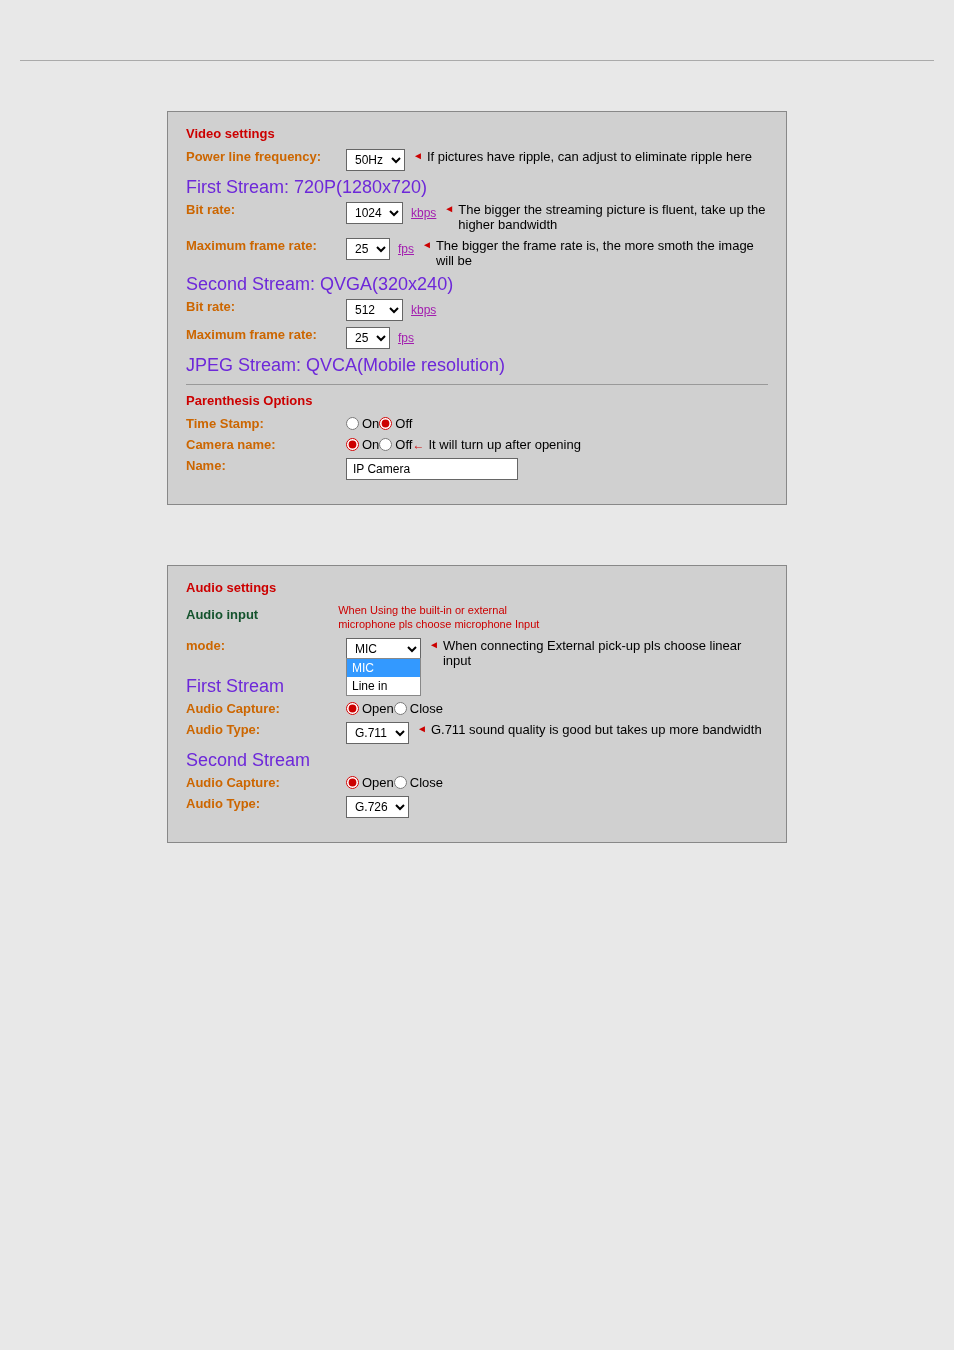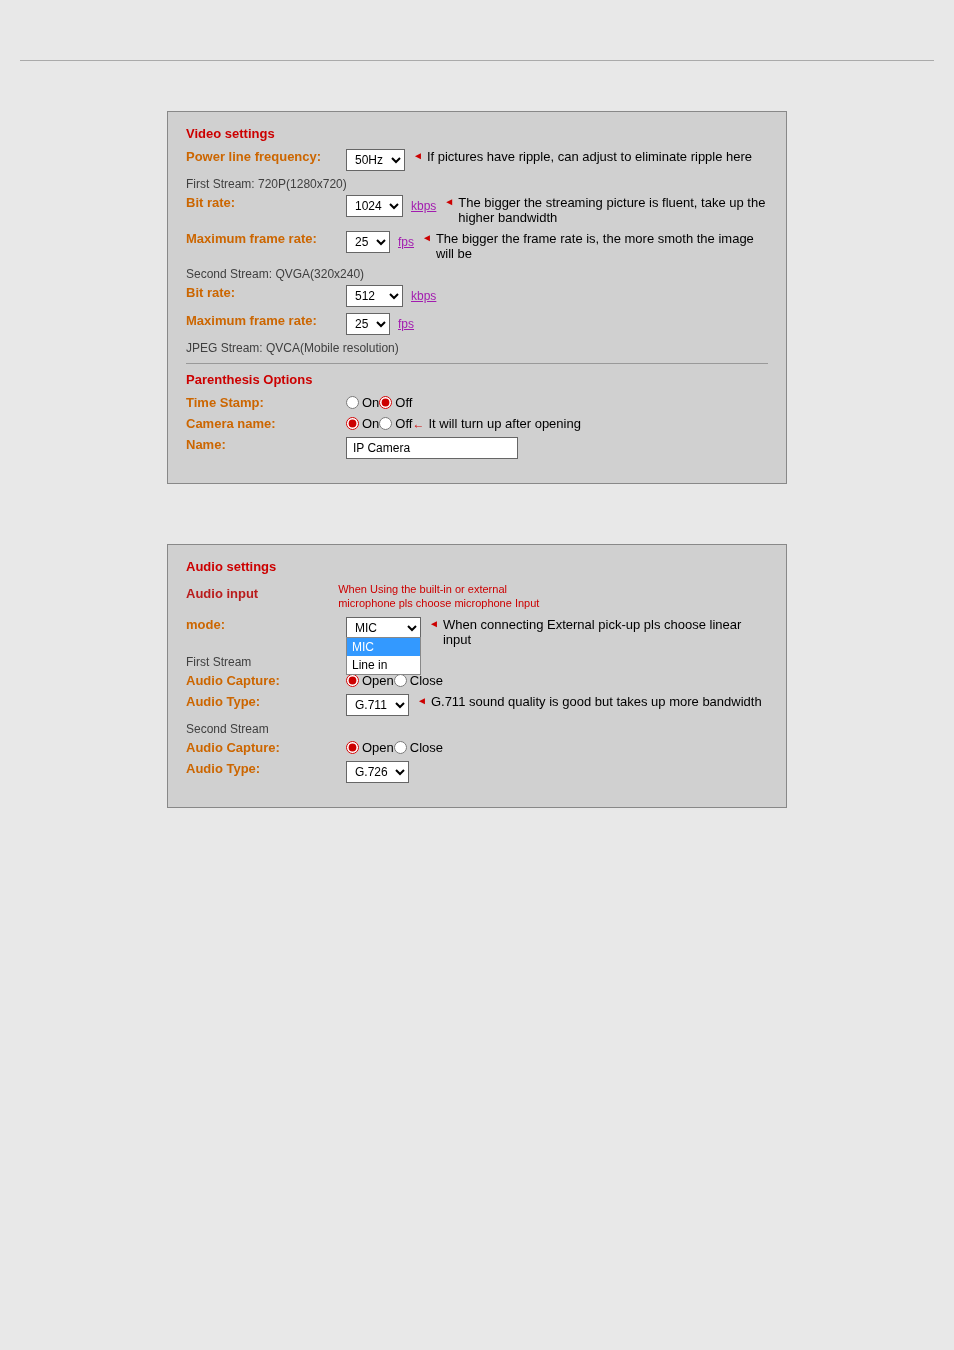--- a/index.html
+++ b/index.html
@@ -47,22 +47,22 @@
 
     .field-label {
       color: #cc6600;
       font-weight: bold;
       width: 160px;
       flex-shrink: 0;
       font-size: 13px;
     }
 
     .stream-label {
-      color: #404040;
-      font-size: 12px;
+      color: #6d28d9;
+      font-size: 18px;
       margin-bottom: 4px;
       margin-top: 4px;
     }
 
     .field-control {
       display: flex;
       align-items: center;
       gap: 4px;
     }
 
@@ -126,21 +126,21 @@
 
     
     .panel-divider {
       border: none;
       border-top: 1px solid #999;
       margin: 8px 0;
     }
 
     
     .audio-panel-subtitle {
-      color: #b91c1c;
+      color: #14532d;
       font-weight: bold;
       font-size: 13px;
       margin-bottom: 6px;
       margin-top: 4px;
     }
 
     
     .left-arrow-annotation {
       position: relative;
       display: flex;

